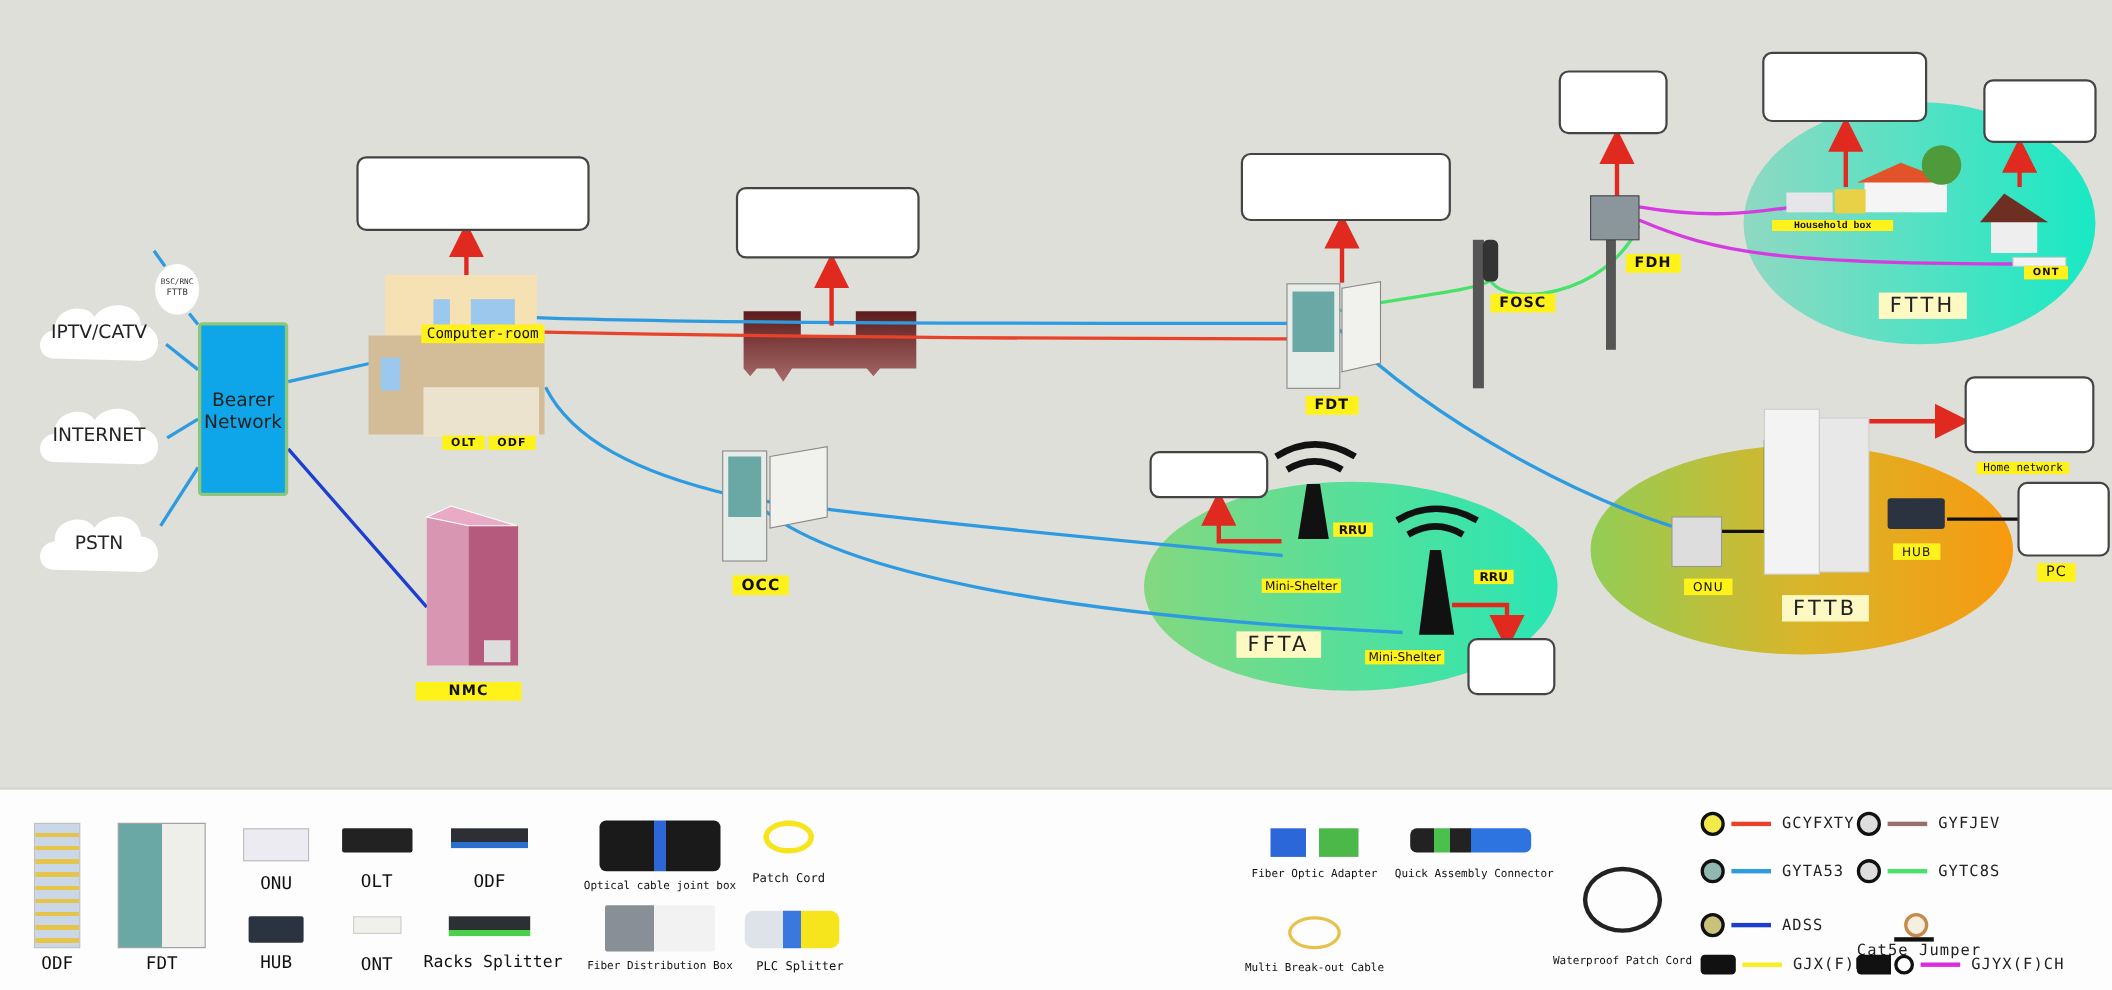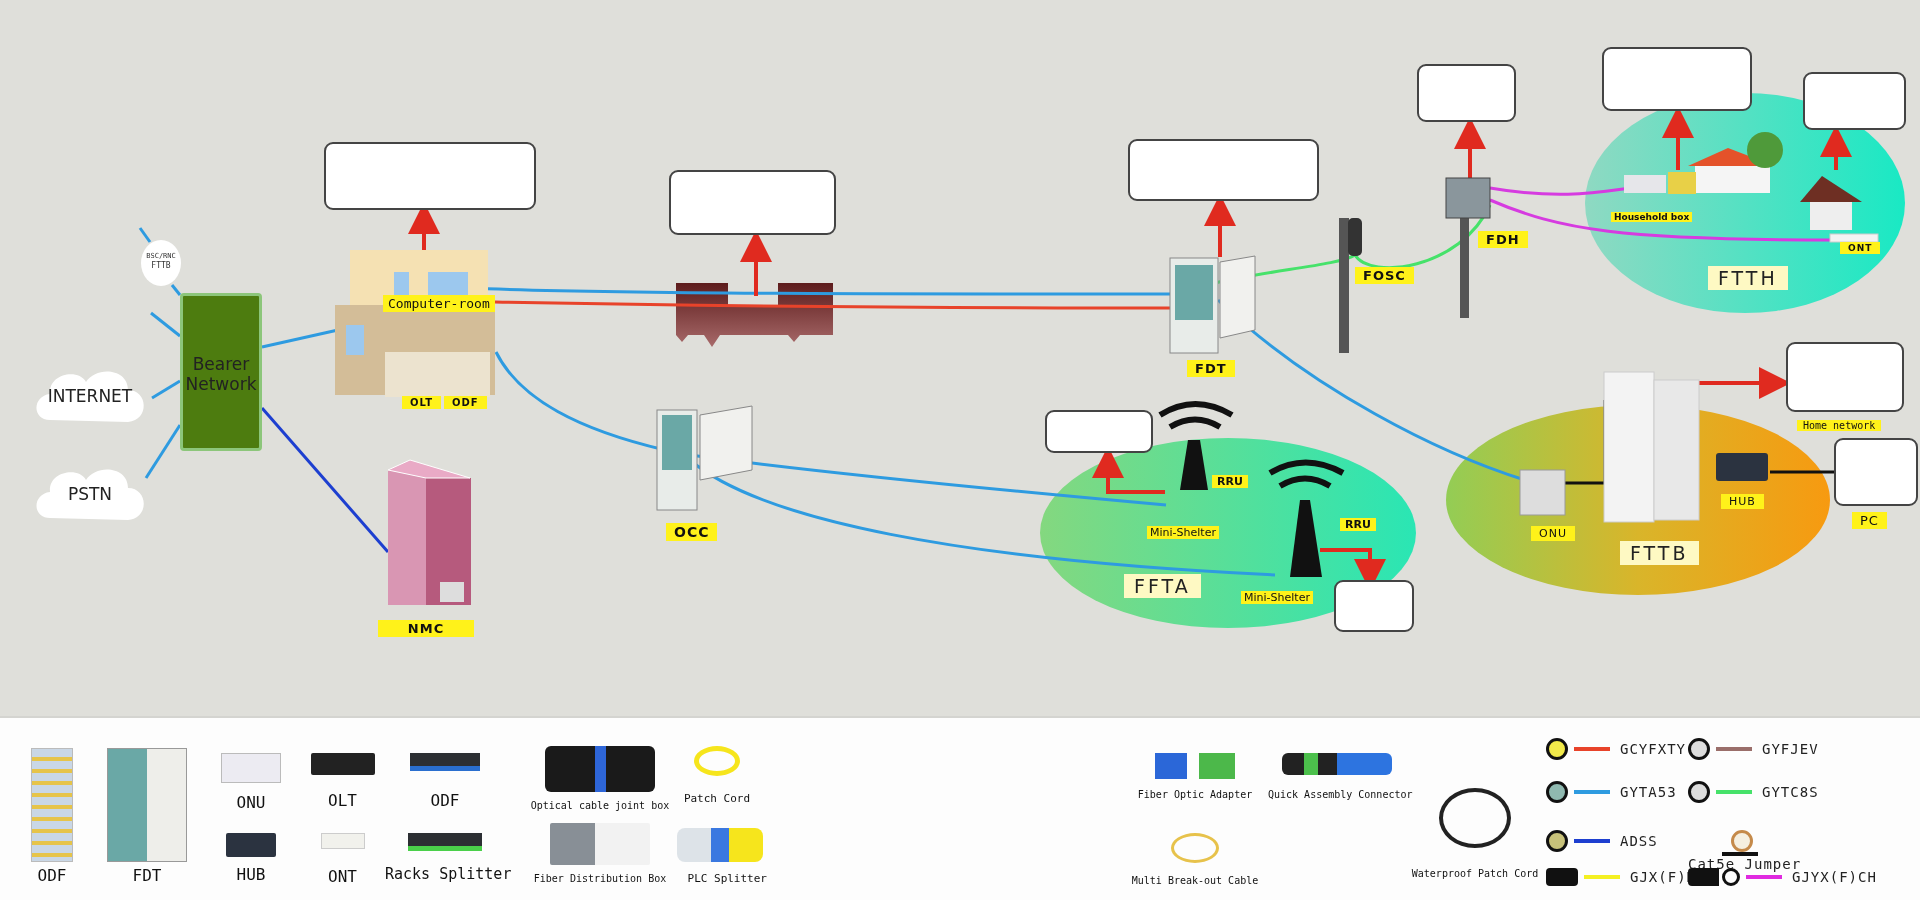--- a/index.html
+++ b/index.html
@@ -5,21 +5,21 @@
   html,body{margin:0;padding:0;}
   body{width:1920px;height:900px;overflow:hidden;background:#fdfdfd;font-family:"DejaVu Sans Mono","Liberation Mono",monospace;position:relative;}
   #stage{position:absolute;left:0;top:0;width:1920px;height:716px;background:#dfdfda;border-bottom:2px solid #d4d4d0;}
   #legend{position:absolute;left:0;top:718px;width:1920px;height:182px;background:#fdfdfd;}
   svg{position:absolute;left:0;top:0;}
   .lbl{position:absolute;background:#fff21a;color:#111;font-family:"DejaVu Sans","Liberation Sans",sans-serif;font-weight:bold;white-space:nowrap;padding:1px 8px;letter-spacing:1px;}
   .mono{font-family:"DejaVu Sans Mono","Liberation Mono",monospace;}
   .cloud{position:absolute;width:124px;height:72px;}
   .cloud .txt{position:absolute;left:0;right:0;top:50%;transform:translateY(-50%);text-align:center;color:#222;font-family:"DejaVu Sans","Liberation Sans",sans-serif;font-size:17px;}
   .cloud .txt.small{font-family:"DejaVu Sans Mono",monospace;font-size:13px;line-height:16px;}
-  .bearer{position:absolute;left:180px;top:293px;width:82px;height:158px;background:#4d7c0f;border:3px solid #8cc67a;border-radius:4px;box-sizing:border-box;}
+  .bearer{position:absolute;left:180px;top:293px;width:82px;height:158px;background:#0ea5e9;border:3px solid #8cc67a;border-radius:4px;box-sizing:border-box;}
   .bearer span{position:absolute;left:0;right:0;top:58px;text-align:center;font-family:"DejaVu Sans","Liberation Sans",sans-serif;font-size:17px;line-height:20px;color:#222;}
   .mstp{position:absolute;left:141px;top:240px;width:40px;height:46px;background:#fff;border-radius:50%;font-size:7px;line-height:9px;text-align:center;color:#333;padding-top:12px;box-sizing:border-box;}
   .card{position:absolute;background:#fff;border:2px solid #444;border-radius:9px;box-sizing:border-box;}
   .zone-title{position:absolute;background:#fef9c3;color:#222;font-family:"DejaVu Sans","Liberation Sans",sans-serif;font-size:19px;letter-spacing:3px;padding:1px 10px;}
   .legend-item{position:absolute;text-align:center;color:#111;}
   .legend-item .name{white-space:nowrap;}
   .cable-row{position:absolute;display:flex;align-items:center;font-size:14px;color:#222;letter-spacing:1px;}
   .cable-icon{width:22px;height:22px;border-radius:50%;border:3px solid #111;box-sizing:border-box;margin-right:6px;}
   .cable-line{width:36px;height:4px;margin-right:10px;}
 </style>
@@ -158,20 +158,26 @@
       <path d="M1688,166 L1728,148 L1775,166 Z" fill="#e4522a"></path>
       <circle cx="1765" cy="150" r="18" fill="#4f9a3a"></circle>
       <rect x="1624" y="175" width="42" height="18" fill="#e6e6ea"></rect>
       <rect x="1668" y="172" width="28" height="22" fill="#e8d047"></rect>
       <rect x="1810" y="200" width="42" height="30" fill="#eee"></rect>
       <path d="M1800,202 L1822,176 L1862,202 Z" fill="#6e2f23"></path>
       <rect x="1830" y="234" width="48" height="8" fill="#f3f3f3" stroke="#ccc"></rect>
     </g>
   </svg>
 
+  <div class="cloud" style="left:28px;top:266px;">
+    <svg width="124" height="72">
+        <path d="M22,60 C4,60 4,36 22,34 C20,14 50,8 58,22 C68,6 100,8 100,30 C120,30 122,60 100,62 Z" fill="#fff"></path>
+      </svg>
+    <div class="txt">IPTV/CATV</div>
+  </div>
   <div class="cloud" style="left:28px;top:360px;">
     <svg width="124" height="72">
         <path d="M22,60 C4,60 4,36 22,34 C20,14 50,8 58,22 C68,6 100,8 100,30 C120,30 122,60 100,62 Z" fill="#fff"></path>
       </svg>
     <div class="txt">INTERNET</div>
   </div>
   <div class="cloud" style="left:28px;top:458px;">
     <svg width="124" height="72">
         <path d="M22,60 C4,60 4,36 22,34 C20,14 50,8 58,22 C68,6 100,8 100,30 C120,30 122,60 100,62 Z" fill="#fff"></path>
       </svg>
@@ -202,21 +208,21 @@
   <div class="card" style="left:1834px;top:438px;width:84px;height:68px;"></div>
 
   <div class="lbl mono" style="left:383px;top:295px;font-size:13px;font-weight:normal;letter-spacing:0;padding:1px 5px;">Computer-room</div>
   <div class="lbl" style="left:402px;top:396px;font-size:10px;">OLT</div>
   <div class="lbl" style="left:444px;top:396px;font-size:10px;">ODF</div>
   <div class="lbl" style="left:378px;top:620px;width:80px;text-align:center;font-size:13px;">NMC</div>
   <div class="lbl" style="left:666px;top:523px;font-size:14px;">OCC</div>
   <div class="lbl" style="left:1187px;top:360px;font-size:13px;">FDT</div>
   <div class="lbl" style="left:1355px;top:267px;font-size:13px;">FOSC</div>
   <div class="lbl" style="left:1478px;top:231px;font-size:13px;">FDH</div>
-  <div class="lbl" style="left:1611px;top:212px;font-size:9px;letter-spacing:0;padding:0 3px;">Household box</div>
+  <div class="lbl" style="left:1611px;top:200px;font-size:9px;letter-spacing:0;padding:0 20px;font-family:Liberation Mono, monospace;">Household box</div>
   <div class="lbl" style="left:1840px;top:242px;font-size:9px;">ONT</div>
   <div class="lbl" style="left:1212px;top:475px;font-size:11px;letter-spacing:0;padding:0 5px;">RRU</div>
   <div class="lbl" style="left:1340px;top:518px;font-size:11px;letter-spacing:0;padding:0 5px;">RRU</div>
   <div class="lbl" style="left:1147px;top:526px;font-size:11px;font-weight:normal;letter-spacing:0;padding:0 3px;">Mini-Shelter</div>
   <div class="lbl" style="left:1241px;top:591px;font-size:11px;font-weight:normal;letter-spacing:0;padding:0 3px;">Mini-Shelter</div>
   <div class="lbl" style="left:1531px;top:526px;font-size:11px;font-weight:normal;">ONU</div>
   <div class="lbl" style="left:1721px;top:494px;font-size:11px;font-weight:normal;">HUB</div>
   <div class="lbl mono" style="left:1797px;top:420px;font-size:10px;font-weight:normal;letter-spacing:0;padding:0 6px;">Home network</div>
   <div class="lbl" style="left:1852px;top:512px;font-size:13px;font-weight:normal;">PC</div>
 

